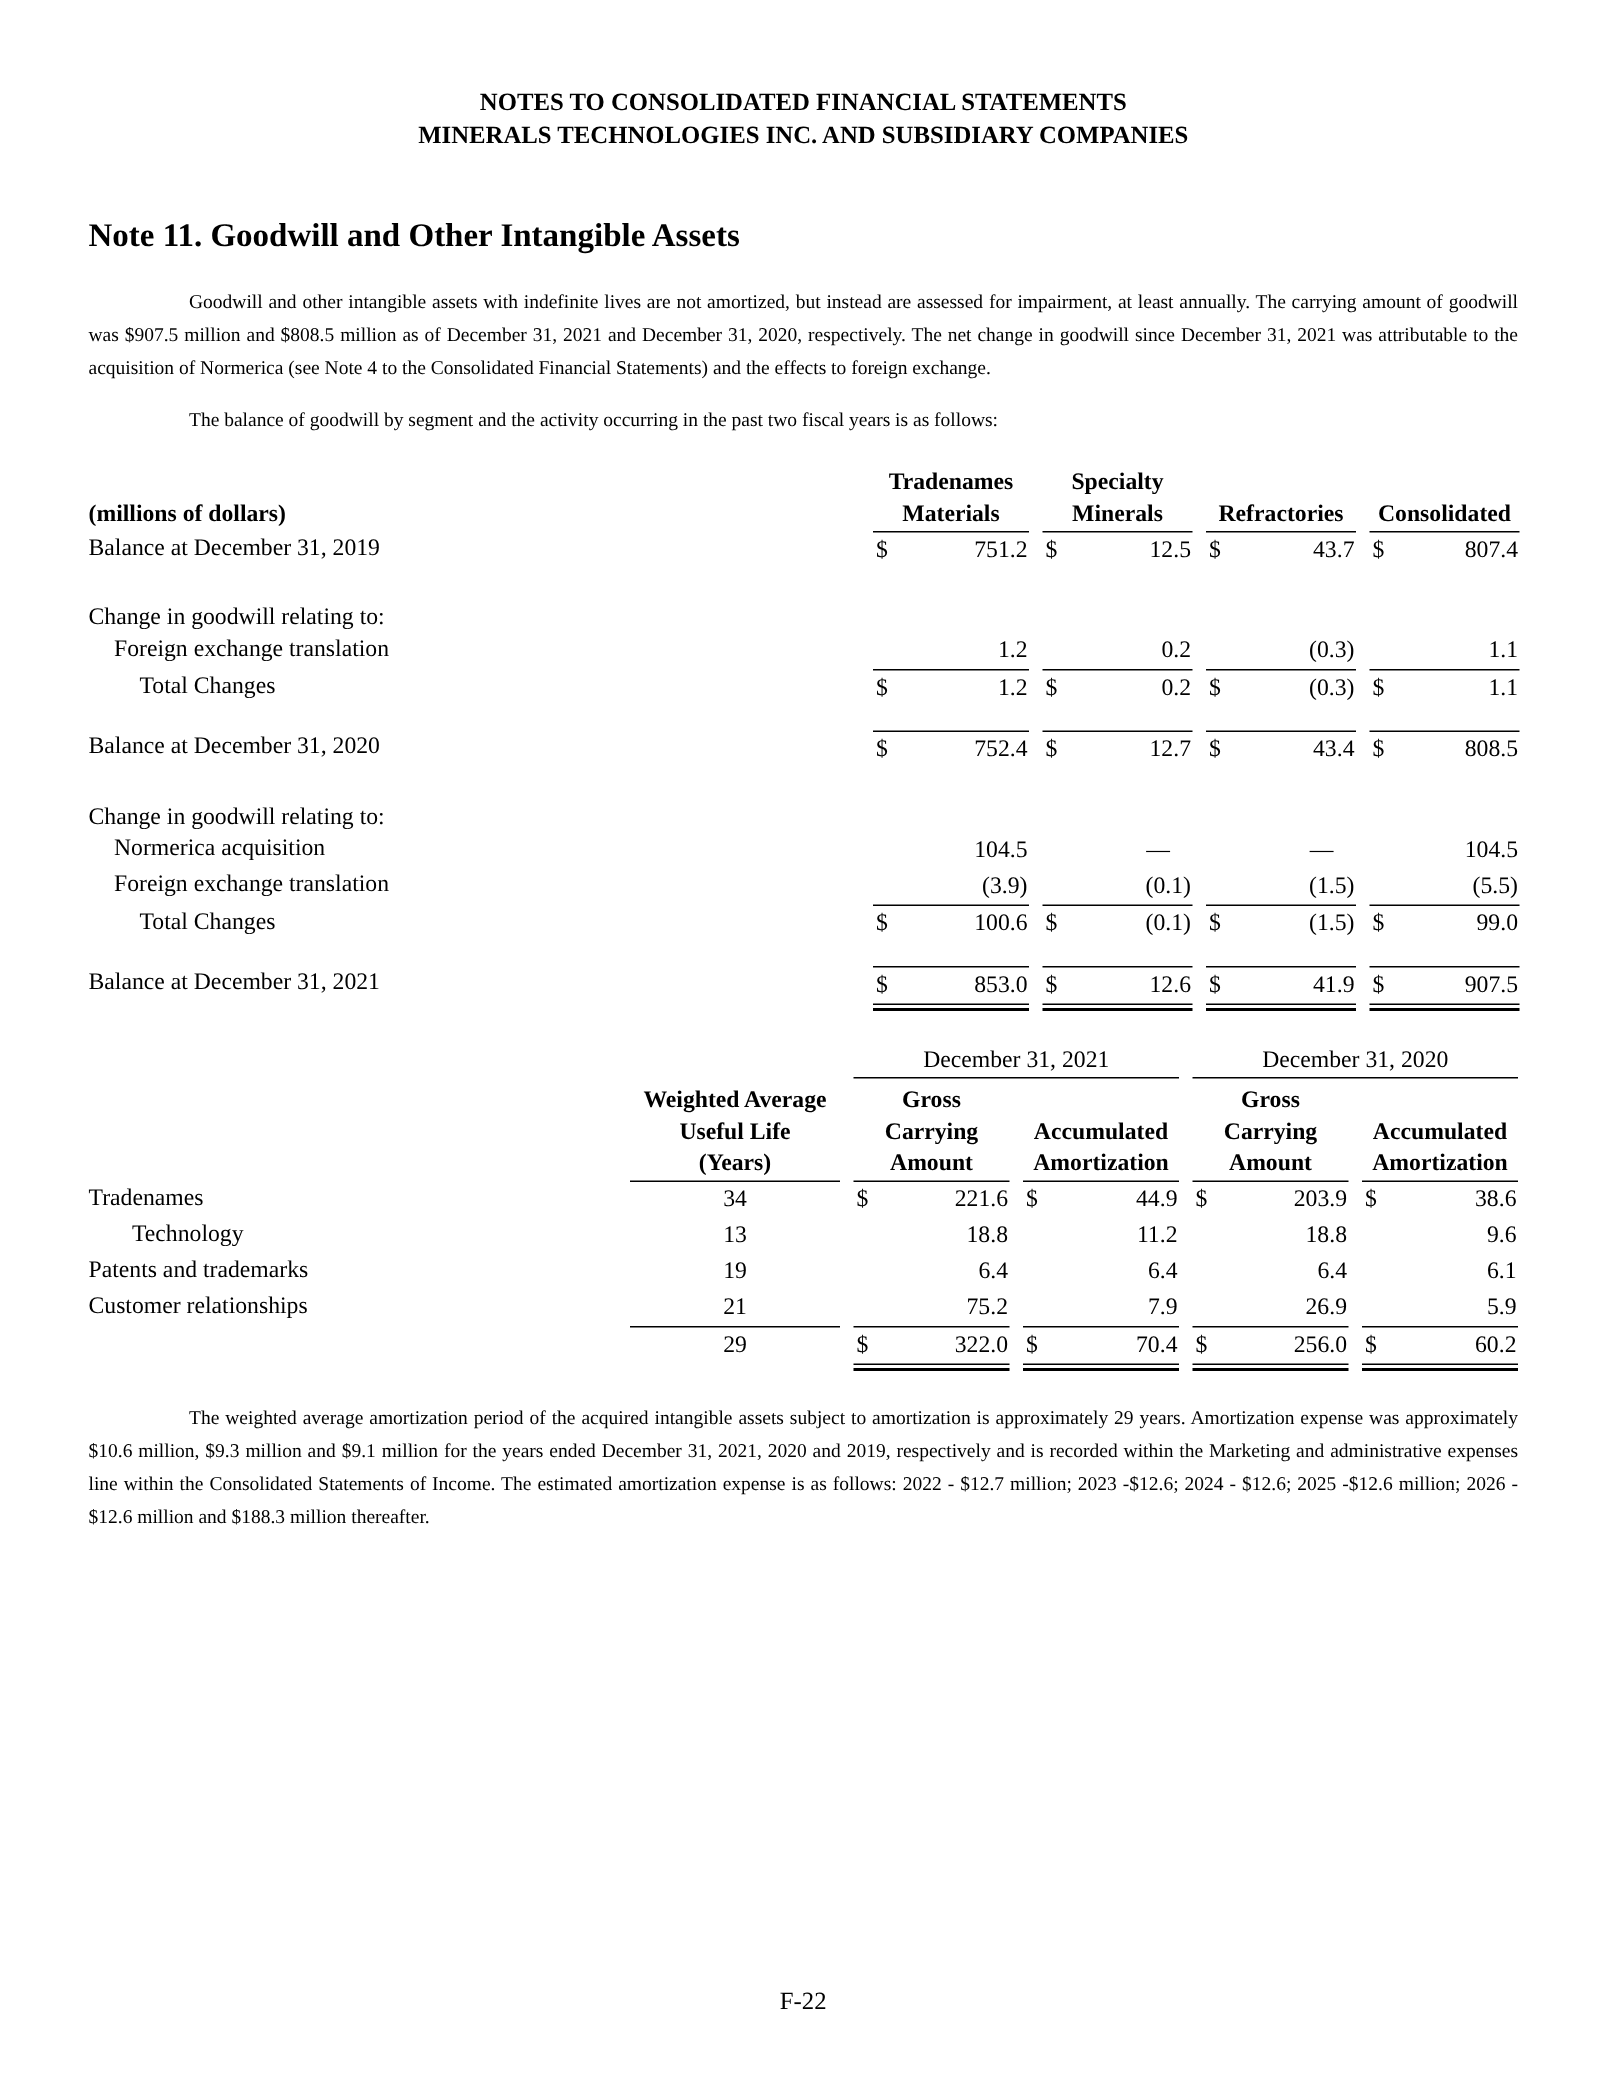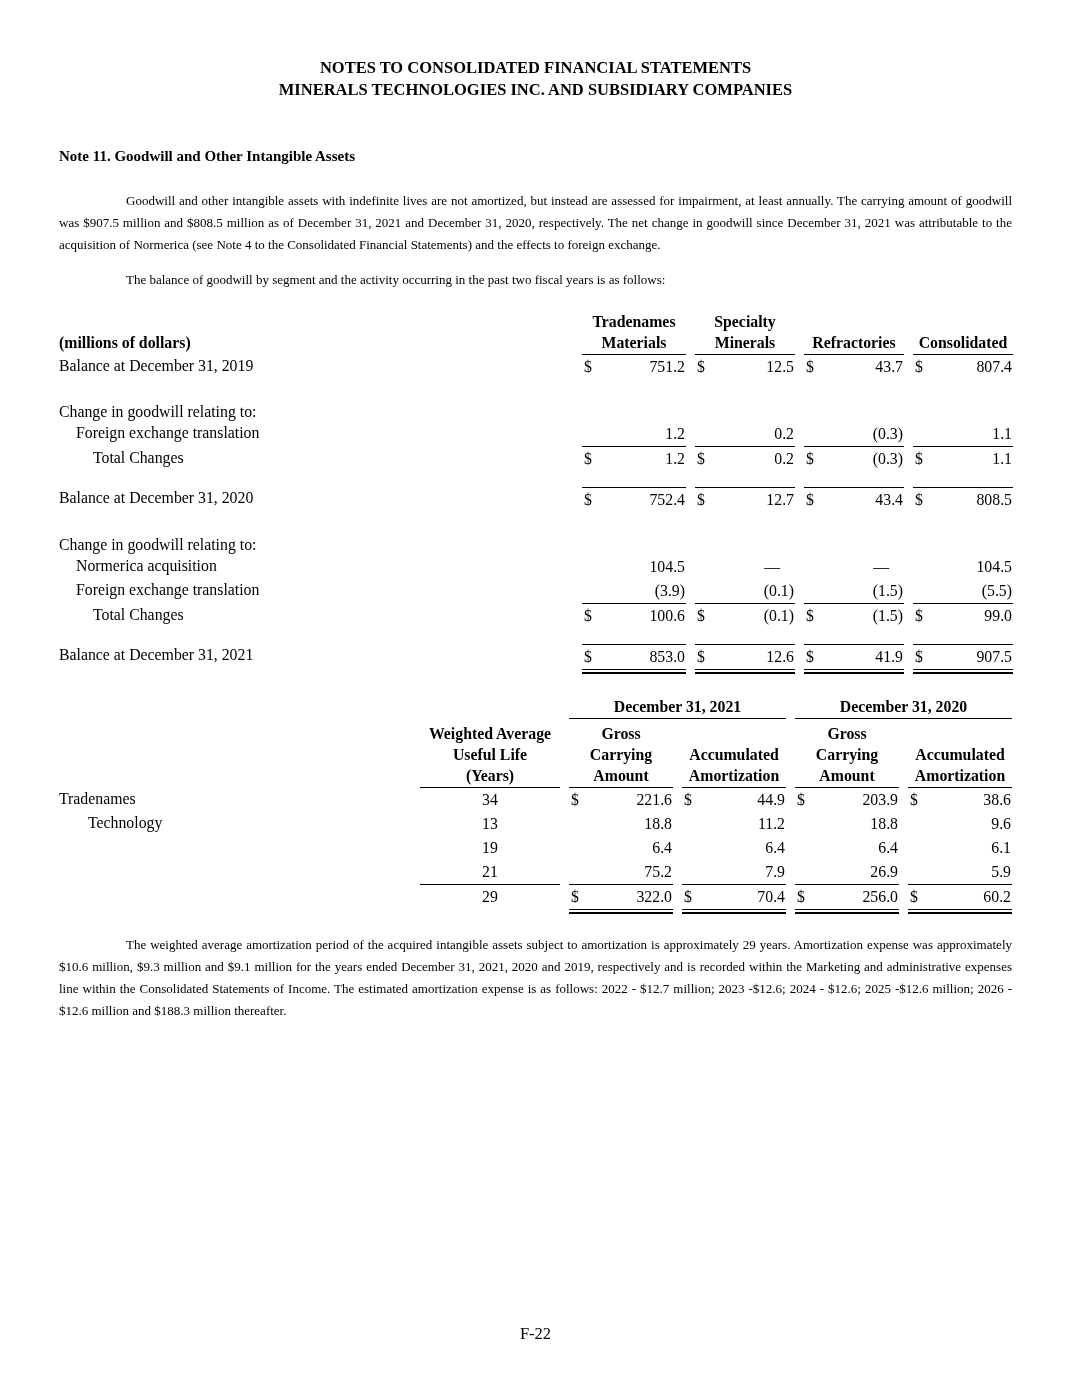--- a/index.html
+++ b/index.html
@@ -1,38 +1,38 @@
 <!DOCTYPE html>
 <html><head>
 <meta charset="utf-8">
 <style>
   html,body{margin:0;padding:0;background:#e8e8e8;}
   .page{position:relative;width:1071px;height:1386px;background:#ffffff;margin:0 auto;
         font-family:"Liberation Serif","DejaVu Serif",serif;color:#000;overflow:hidden;}
   .content{padding:0 59px;}
 
   .title{padding-top:57px;text-align:center;font-weight:bold;font-size:16.5px;line-height:22px;}
-  .note-heading{margin-top:45px;font-weight:bold;font-size:15px;line-height:21px;}
+  .note-heading{margin-top:45px;font-weight:bold;font-size:22px;line-height:21px;}
 
   .para{font-size:13px;line-height:21.8px;margin:0;text-align:justify;text-indent:67px;}
   .p-goodwill{margin-top:23px;}
   .p-balance-intro{margin-top:14px;text-align:left;}
   .p-acquired-intro{margin-top:24px;text-align:left;}
   .p-amortization{margin-top:24px;}
 
   
   .gw{display:grid;grid-template-columns:514px 104px 100px 100px 100px;column-gap:9px;
       font-size:15.8px;line-height:21px;margin-top:20px;}
   .gw .caption{font-weight:bold;align-self:end;padding-bottom:2px;}
   .gw .hcell{font-weight:bold;text-align:center;align-self:end;border-bottom:1.5px solid #000;padding-bottom:1px;}
 
   
   .it{display:grid;grid-template-columns:352px 140px 104px 104px 104px 104px;column-gap:9px;
       font-size:15.8px;line-height:21px;margin-top:26px;}
-  .it .grp{font-weight:bold;text-align:center;border-bottom:1.5px solid #000;padding-bottom:1px;}
+  .it .grp{font-weight:normal;text-align:center;border-bottom:1.5px solid #000;padding-bottom:1px;}
   .it .hcol{font-weight:bold;text-align:center;display:flex;flex-direction:column;justify-content:flex-end;
             border-bottom:1.5px solid #000;padding-bottom:1px;margin-top:4px;}
   .it .hcol span{display:block;}
 
   
   .lbl{white-space:nowrap;}
   .ind1{padding-left:17px;}
   .ind2{padding-left:34px;}
   .money{display:flex;justify-content:space-between;align-items:baseline;padding:1px 1px 2px 2px;}
   .money .v{text-align:right;}
@@ -269,37 +269,39 @@
           <div class="v">11.2</div>
         </div>
         <div class="money" style="grid-area: 4 / 5;">
           <div class="ds"></div>
           <div class="v">18.8</div>
         </div>
         <div class="money" style="grid-area: 4 / 6;">
           <div class="ds"></div>
           <div class="v">9.6</div>
         </div>
+        <div class="lbl" style="grid-area: 5 / 1;">Patents and trademarks</div>
         <div class="life" style="grid-area: 5 / 2;">19</div>
         <div class="money" style="grid-area: 5 / 3;">
           <div class="ds"></div>
           <div class="v">6.4</div>
         </div>
         <div class="money" style="grid-area: 5 / 4;">
           <div class="ds"></div>
           <div class="v">6.4</div>
         </div>
         <div class="money" style="grid-area: 5 / 5;">
           <div class="ds"></div>
           <div class="v">6.4</div>
         </div>
         <div class="money" style="grid-area: 5 / 6;">
           <div class="ds"></div>
           <div class="v">6.1</div>
         </div>
+        <div class="lbl" style="grid-area: 6 / 1;">Customer relationships</div>
         <div class="life rb" style="grid-area: 6 / 2;">21</div>
         <div class="money rb" style="grid-area: 6 / 3;">
           <div class="ds"></div>
           <div class="v">75.2</div>
         </div>
         <div class="money rb" style="grid-area: 6 / 4;">
           <div class="ds"></div>
           <div class="v">7.9</div>
         </div>
         <div class="money rb" style="grid-area: 6 / 5;">

